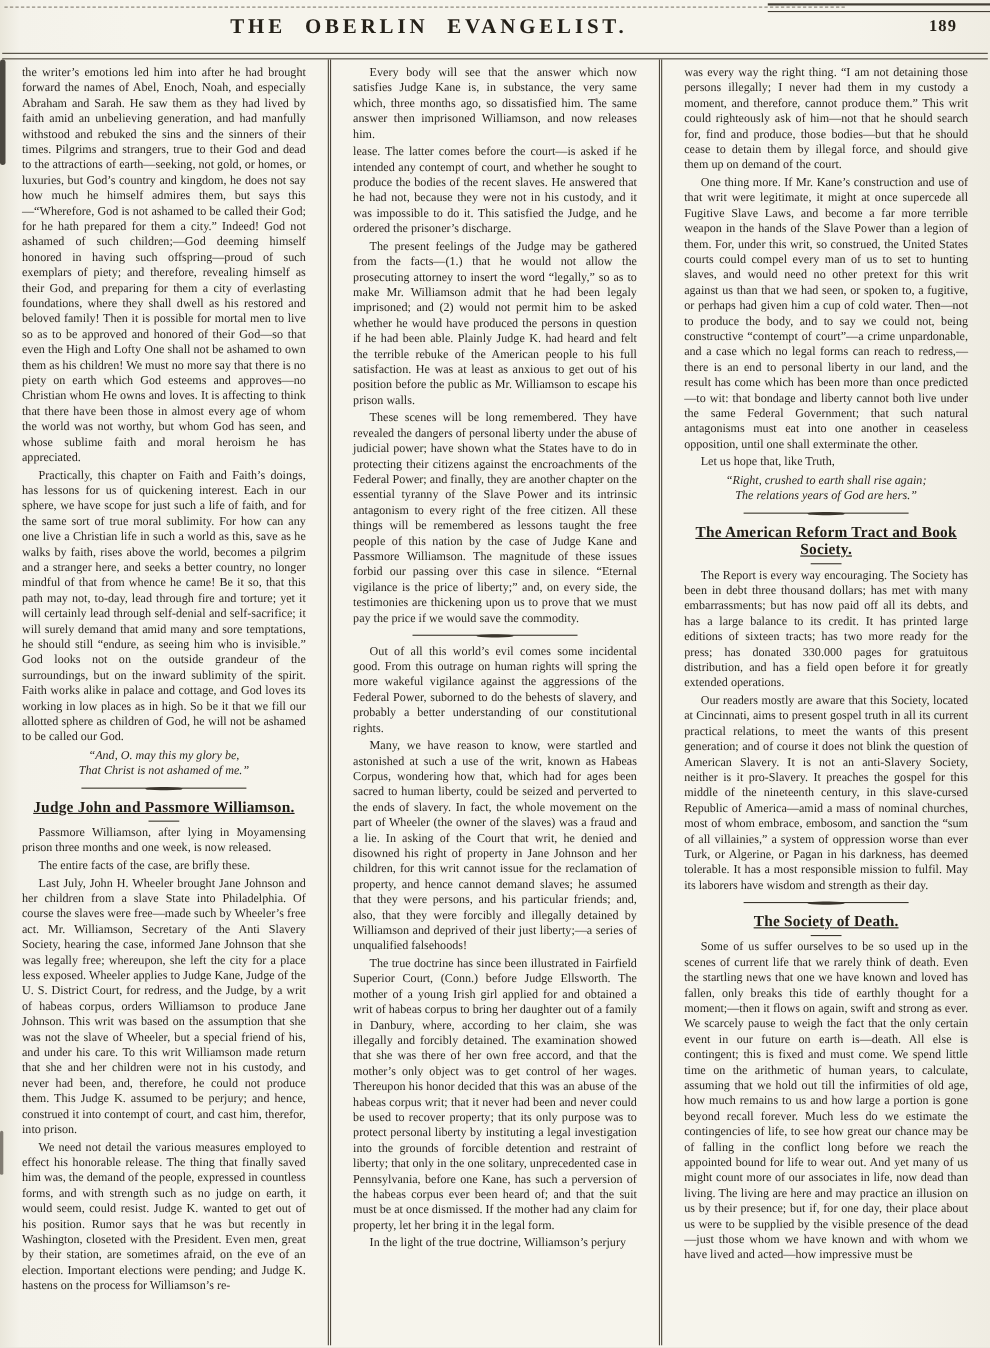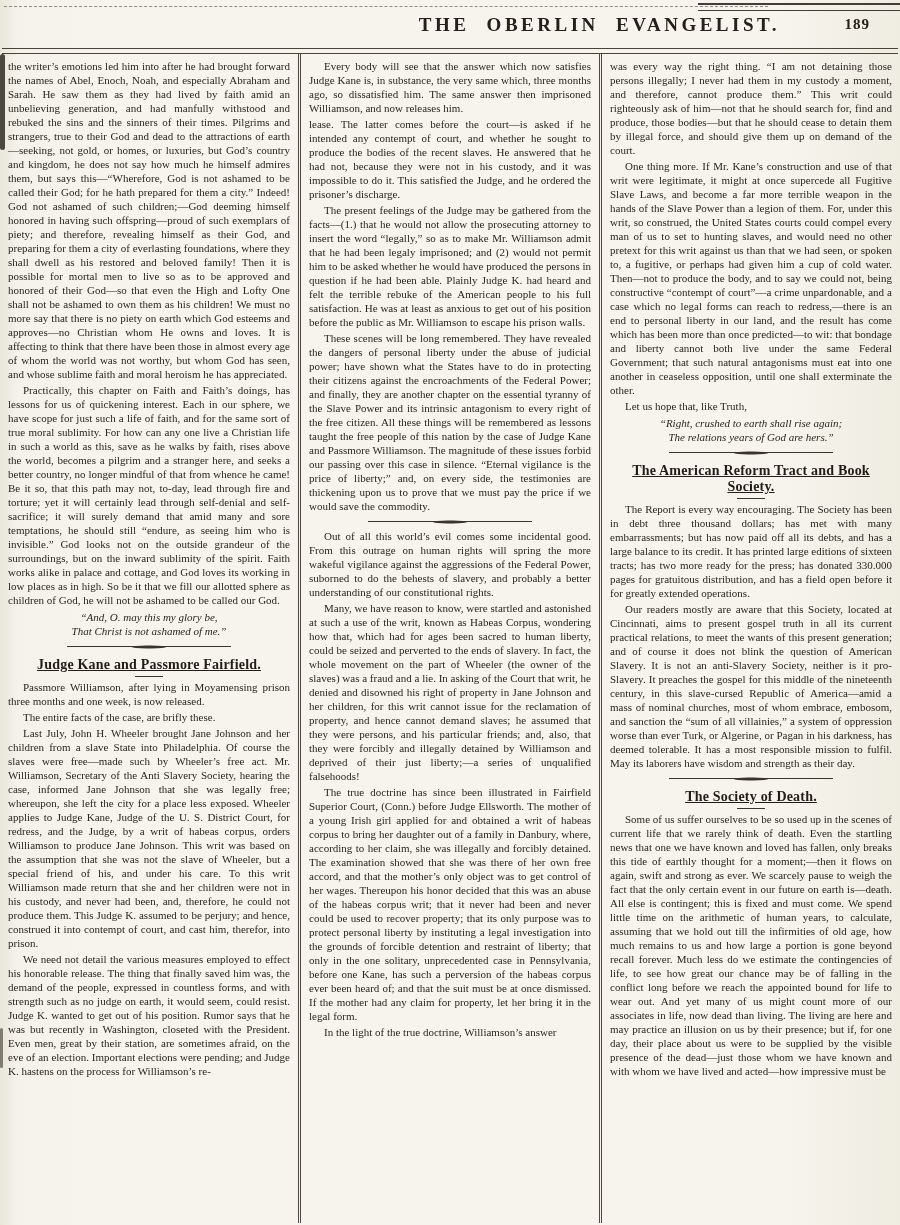--- a/index.html
+++ b/index.html
@@ -26,33 +26,33 @@
     position:absolute;top:6px;left:4px;width:764px;
     border-top:1px dashed #716a5e;opacity:.75;
   }
   .top-right-rule{
     position:absolute;top:3px;right:0;width:202px;height:5px;
     border-top:2px solid #433e35;border-bottom:1px solid #433e35;
   }
   .masthead{position:relative;height:48px;}
   .paper-title{
     position:absolute;left:0;right:120px;top:14px;margin:0;
-    text-align:right;font-size:19px;font-weight:600;
+    text-align:center;font-size:19px;font-weight:600;
     letter-spacing:3.5px;word-spacing:9px;color:#252119;
   }
   .page-number{
     position:absolute;right:30px;top:16px;font-size:15px;font-weight:600;
     letter-spacing:1px;color:#252119;
   }
   .masthead-rule{
     margin:0 2px;height:4px;
     border-top:1px solid #4a4439;border-bottom:1px solid #4a4439;
   }
   .columns{display:flex;align-items:stretch;height:1169px;}
-  .column{flex:1 1 0;padding:5px 8px 0;overflow:hidden;}
+  .column{flex:1 1 0;padding:5px 20px 0;overflow:hidden;}
   .column + .column{border-left:3px double #4e473c;}
   .para{
     margin:0 0 2px;font-size:11px;line-height:14px;
     text-align:justify;text-indent:15px;
     -webkit-hyphens:auto;hyphens:auto;
   }
   .para.cont{text-indent:0;}
   .verse{margin:3px 0 4px;text-align:center;}
   .verse-line{font-size:11px;line-height:14px;font-style:italic;}
   .article-heading{
@@ -93,37 +93,37 @@
   <main class="columns">
 
     <section class="column">
       <p class="para cont">the writer’s emotions led him into after he had brought forward the names of Abel, Enoch, Noah, and especially Abraham and Sarah.  He saw them as they had lived by faith amid an unbelieving generation, and had manfully withstood and rebuked the sins and the sinners of their times.  Pilgrims and strangers, true to their God and dead to the attractions of earth—seeking, not gold, or homes, or luxuries, but God’s country and kingdom, he does not say how much he himself admires them, but says this—“Wherefore, God is not ashamed to be called their God; for he hath prepared for them a city.”  Indeed! God not ashamed of such children;—God deeming himself honored in having such offspring—proud of such exemplars of piety; and therefore, revealing himself as their God, and preparing for them a city of everlasting foundations, where they shall dwell as his restored and beloved family!  Then it is possible for mortal men to live so as to be approved and honored of their God—so that even the High and Lofty One shall not be ashamed to own them as his children!  We must no more say that there is no piety on earth which God esteems and approves—no Christian whom He owns and loves.  It is affecting to think that there have been those in almost every age of whom the world was not worthy, but whom God has seen, and whose sublime faith and moral heroism he has appreciated.</p>
       <p class="para">Practically, this chapter on Faith and Faith’s doings, has lessons for us of quickening interest.  Each in our sphere, we have scope for just such a life of faith, and for the same sort of true moral sublimity.  For how can any one live a Christian life in such a world as this, save as he walks by faith, rises above the world, becomes a pilgrim and a stranger here, and seeks a better country, no longer mindful of that from whence he came!  Be it so, that this path may not, to-day, lead through fire and torture; yet it will certainly lead through self-denial and self-sacrifice; it will surely demand that amid many and sore temptations, he should still “endure, as seeing him who is invisible.”  God looks not on the outside grandeur of the surroundings, but on the inward sublimity of the spirit.  Faith works alike in palace and cottage, and God loves its working in low places as in high.  So be it that we fill our allotted sphere as children of God, he will not be ashamed to be called our God.</p>
       <div class="verse">
         <div class="verse-line">“And, O. may this my glory be,</div>
         <div class="verse-line">That Christ is not ashamed of me.”</div>
       </div>
       <div class="divider"></div>
-      <h2 class="article-heading">Judge Kane and Passmore Fairfield.</h2>
+      <h2 class="article-heading">Judge John and Passmore Williamson.</h2>
       <p class="para">Passmore Williamson, after lying in Moyamensing prison three months and one week, is now released.</p>
       <p class="para">The entire facts of the case, are brifly these.</p>
       <p class="para">Last July, John H. Wheeler brought Jane Johnson and her children from a slave State into Philadelphia.  Of course the slaves were free—made such by Wheeler’s free act.  Mr. Williamson, Secretary of the Anti Slavery Society, hearing the case, informed Jane Johnson that she was legally free; whereupon, she left the city for a place less exposed.  Wheeler applies to Judge Kane, Judge of the U. S. District Court, for redress, and the Judge, by a writ of habeas corpus, orders Williamson to produce Jane Johnson.  This writ was based on the assumption that she was not the slave of Wheeler, but a special friend of his, and under his care.  To this writ Williamson made return that she and her children were not in his custody, and never had been, and, therefore, he could not produce them.  This Judge K. assumed to be perjury; and hence, construed it into contempt of court, and cast him, therefor, into prison.</p>
       <p class="para">We need not detail the various measures employed to effect his honorable release.  The thing that finally saved him was, the demand of the people, expressed in countless forms, and with strength such as no judge on earth, it would seem, could resist.  Judge K. wanted to get out of his position.  Rumor says that he was but recently in Washington, closeted with the President.  Even men, great by their station, are sometimes afraid, on the eve of an election.  Important elections were pending; and Judge K. hastens on the process for Williamson’s re-</p>
     </section>
 
     <section class="column">
       <p class="para">Every body will see that the answer which now satisfies Judge Kane is, in substance, the very same which, three months ago, so dissatisfied him.  The same answer then imprisoned Williamson, and now releases him.</p>
       <p class="para cont">lease.  The latter comes before the court—is asked if he intended any contempt of court, and whether he sought to produce the bodies of the recent slaves.  He answered that he had not, because they were not in his custody, and it was impossible to do it.  This satisfied the Judge, and he ordered the prisoner’s discharge.</p>
       <p class="para">The present feelings of the Judge may be gathered from the facts—(1.) that he would not allow the prosecuting attorney to insert the word “legally,” so as to make Mr. Williamson admit that he had been legaly imprisoned; and (2) would not permit him to be asked whether he would have produced the persons in question if he had been able.  Plainly Judge K. had heard and felt the terrible rebuke of the American people to his full satisfaction.  He was at least as anxious to get out of his position before the public as Mr. Williamson to escape his prison walls.</p>
       <p class="para">These scenes will be long remembered.  They have revealed the dangers of personal liberty under the abuse of judicial power; have shown what the States have to do in protecting their citizens against the encroachments of the Federal Power; and finally, they are another chapter on the essential tyranny of the Slave Power and its intrinsic antagonism to every right of the free citizen.  All these things will be remembered as lessons taught the free people of this nation by the case of Judge Kane and Passmore Williamson.  The magnitude of these issues forbid our passing over this case in silence.  “Eternal vigilance is the price of liberty;” and, on every side, the testimonies are thickening upon us to prove that we must pay the price if we would save the commodity.</p>
       <div class="divider"></div>
       <p class="para">Out of all this world’s evil comes some incidental good.  From this outrage on human rights will spring the more wakeful vigilance against the aggressions of the Federal Power, suborned to do the behests of slavery, and probably a better understanding of our constitutional rights.</p>
       <p class="para">Many, we have reason to know, were startled and astonished at such a use of the writ, known as Habeas Corpus, wondering how that, which had for ages been sacred to human liberty, could be seized and perverted to the ends of slavery.  In fact, the whole movement on the part of Wheeler (the owner of the slaves) was a fraud and a lie.  In asking of the Court that writ, he denied and disowned his right of property in Jane Johnson and her children, for this writ cannot issue for the reclamation of property, and hence cannot demand slaves; he assumed that they were persons, and his particular friends; and, also, that they were forcibly and illegally detained by Williamson and deprived of their just liberty;—a series of unqualified falsehoods!</p>
       <p class="para">The true doctrine has since been illustrated in Fairfield Superior Court, (Conn.) before Judge Ellsworth.  The mother of a young Irish girl applied for and obtained a writ of habeas corpus to bring her daughter out of a family in Danbury, where, according to her claim, she was illegally and forcibly detained.  The examination showed that she was there of her own free accord, and that the mother’s only object was to get control of her wages.  Thereupon his honor decided that this was an abuse of the habeas corpus writ; that it never had been and never could be used to recover property; that its only purpose was to protect personal liberty by instituting a legal investigation into the grounds of forcible detention and restraint of liberty; that only in the one solitary, unprecedented case in Pennsylvania, before one Kane, has such a perversion of the habeas corpus ever been heard of; and that the suit must be at once dismissed.  If the mother had any claim for property, let her bring it in the legal form.</p>
-      <p class="para">In the light of the true doctrine, Williamson’s answer</p>
+      <p class="para">In the light of the true doctrine, Williamson’s perjury</p>
     </section>
 
     <section class="column">
       <p class="para cont">was every way the right thing.  “I am not detaining those persons illegally; I never had them in my custody a moment, and therefore, cannot produce them.”  This writ could righteously ask of him—not that he should search for, find and produce, those bodies—but that he should cease to detain them by illegal force, and should give them up on demand of the court.</p>
       <p class="para">One thing more.  If Mr. Kane’s construction and use of that writ were legitimate, it might at once supercede all Fugitive Slave Laws, and become a far more terrible weapon in the hands of the Slave Power than a legion of them.  For, under this writ, so construed, the United States courts could compel every man of us to set to hunting slaves, and would need no other pretext for this writ against us than that we had seen, or spoken to, a fugitive, or perhaps had given him a cup of cold water.  Then—not to produce the body, and to say we could not, being constructive “contempt of court”—a crime unpardonable, and a case which no legal forms can reach to redress,—there is an end to personal liberty in our land, and the result has come which has been more than once predicted—to wit: that bondage and liberty cannot both live under the same Federal Government; that such natural antagonisms must eat into one another in ceaseless opposition, until one shall exterminate the other.</p>
       <p class="para">Let us hope that, like Truth,</p>
       <div class="verse">
         <div class="verse-line">“Right, crushed to earth shall rise again;</div>
         <div class="verse-line">The relations years of God are hers.”</div>
       </div>

